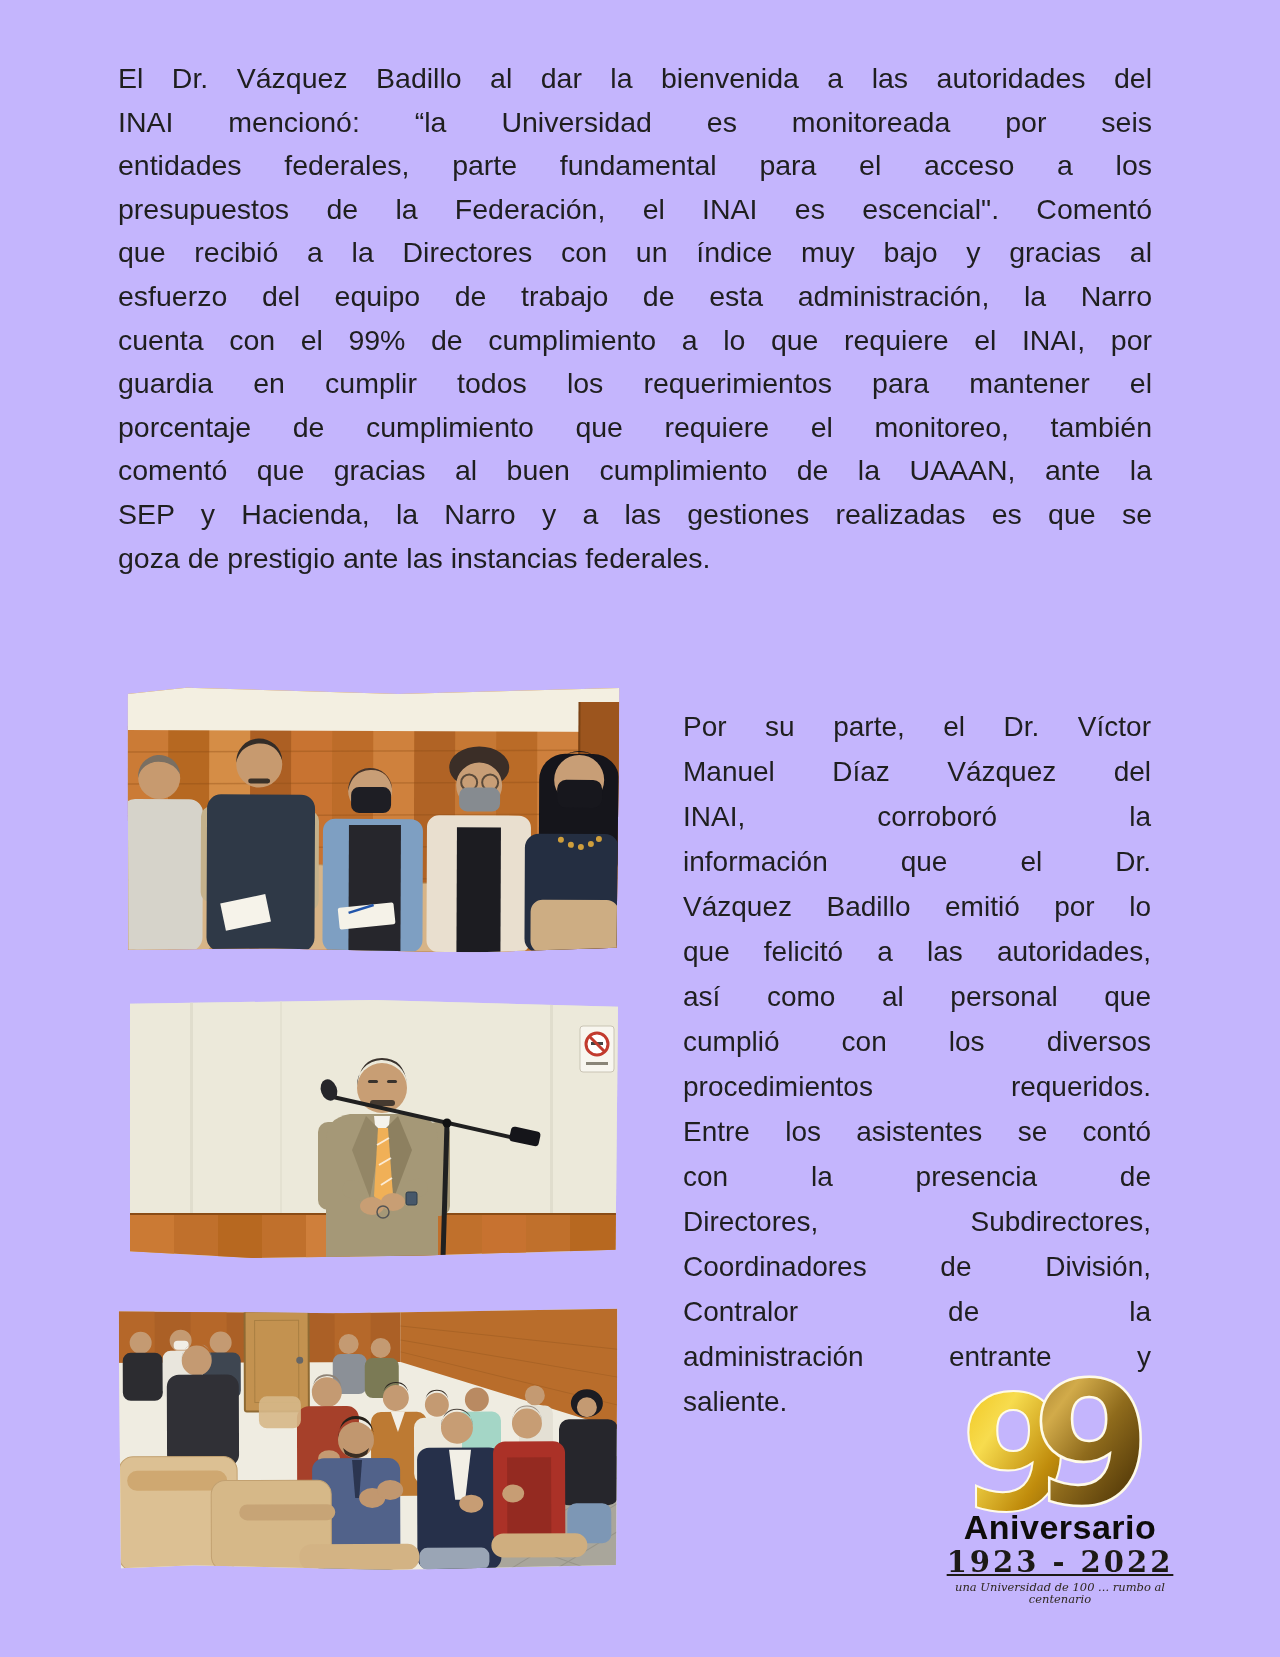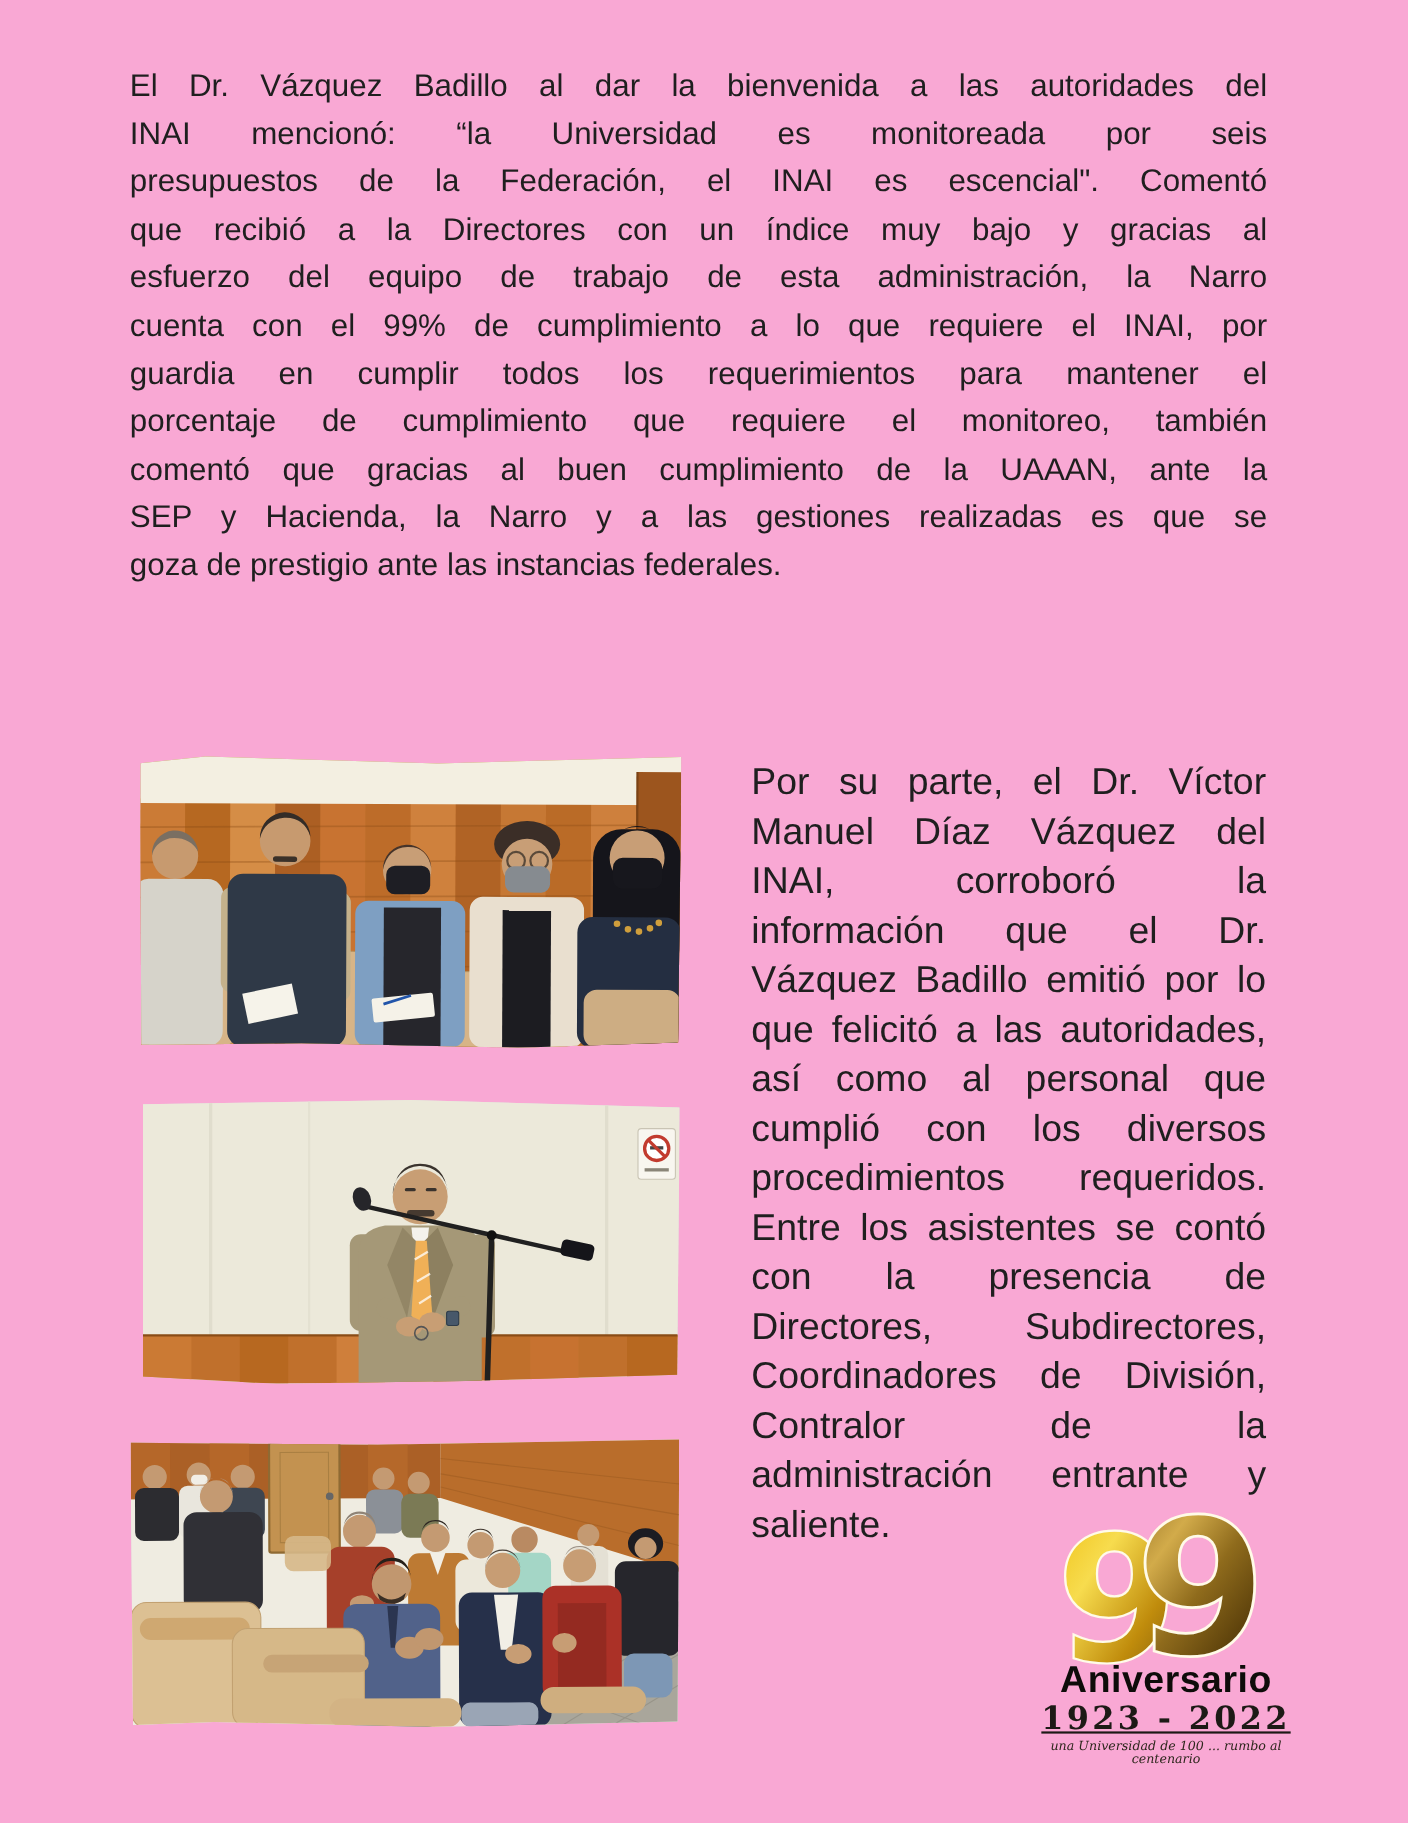--- a/index.html
+++ b/index.html
@@ -1,30 +1,30 @@
 <!DOCTYPE html>
 <html><head>
 <meta charset="utf-8">
 <style>
   html,body{margin:0;padding:0;}
   .page{
     position:relative;
     width:1280px;height:1657px;
-    background:#f9a8d4;
+    background:#c4b5fd;
     overflow:hidden;
     font-family:"Liberation Sans","DejaVu Sans",sans-serif;
     color:#1f1f1f;
   }
   .lead{
     position:absolute;left:118px;top:57px;width:1034px;
     font-size:28.5px;line-height:43.6px;
   }
   .sidecol{
-    position:absolute;left:683px;top:689px;width:468px;
-    font-size:34px;line-height:45px;
+    position:absolute;left:683px;top:704px;width:468px;
+    font-size:28px;line-height:45px;
   }
   .jline{text-align:justify;text-align-last:justify;white-space:normal;}
   .lead .jline:last-child,
   .sidecol .jline:last-child{text-align:left;text-align-last:left;}
 
   .photo{position:absolute;margin:0;overflow:hidden;background:#ddd;}
   .photo svg{display:block;width:100%;height:100%;}
   .photo1{
     left:127px;top:687px;width:492px;height:265px;
     transform:rotate(.25deg);
@@ -60,20 +60,21 @@
   }
 </style>
 </head>
 <body>
 
 <div class="page">
 
   <div class="lead">
       <div class="jline">El Dr. Vázquez Badillo al dar la bienvenida a las autoridades del</div>
       <div class="jline">INAI mencionó: “la Universidad es monitoreada por seis</div>
+      <div class="jline">entidades federales, parte fundamental para el acceso a los</div>
       <div class="jline">presupuestos de la Federación, el INAI es escencial". Comentó</div>
       <div class="jline">que recibió a la Directores con un índice muy bajo y gracias al</div>
       <div class="jline">esfuerzo del equipo de trabajo de esta administración, la Narro</div>
       <div class="jline">cuenta con el 99% de cumplimiento a lo que requiere el INAI, por</div>
       <div class="jline">guardia en cumplir todos los requerimientos para mantener el</div>
       <div class="jline">porcentaje de cumplimiento que requiere el monitoreo, también</div>
       <div class="jline">comentó que gracias al buen cumplimiento de la UAAAN, ante la</div>
       <div class="jline">SEP y Hacienda, la Narro  y a las gestiones realizadas es que se</div>
       <div class="jline">goza de prestigio ante las instancias federales.</div>
     </div>

